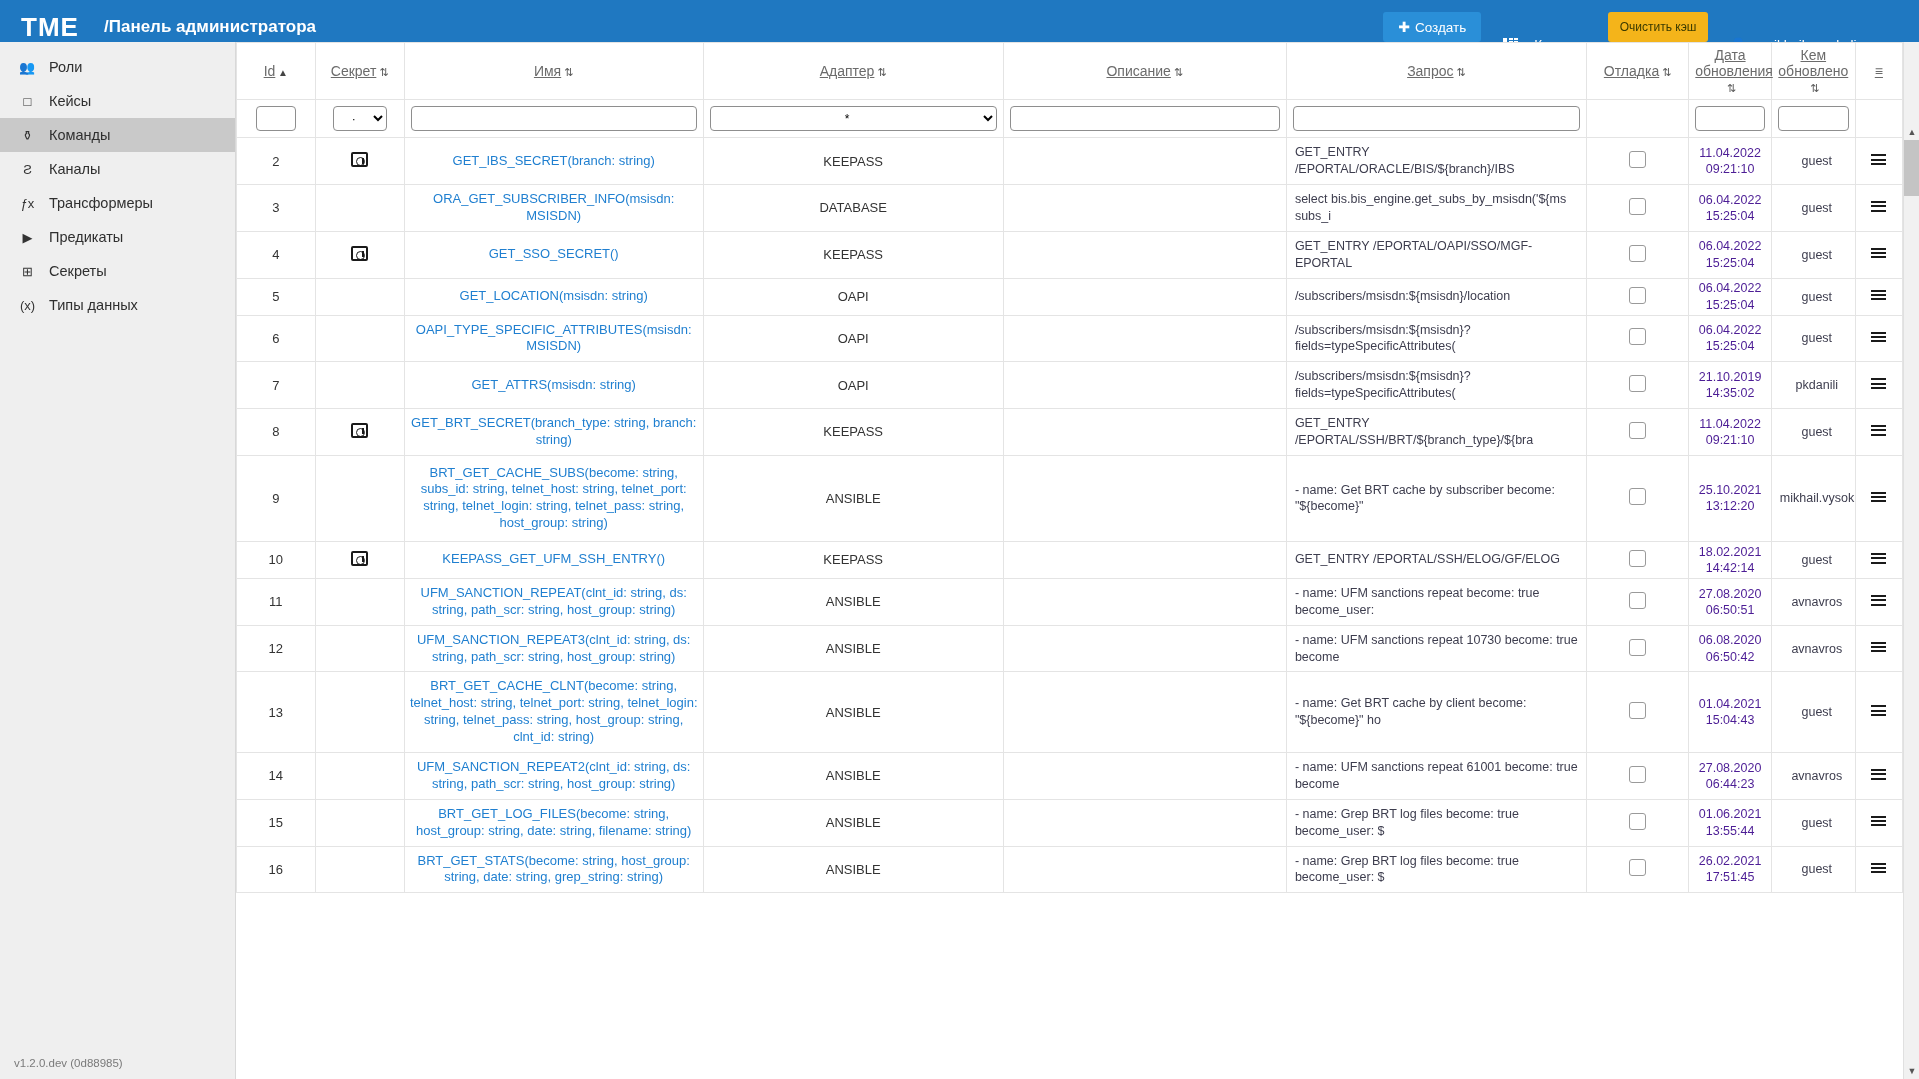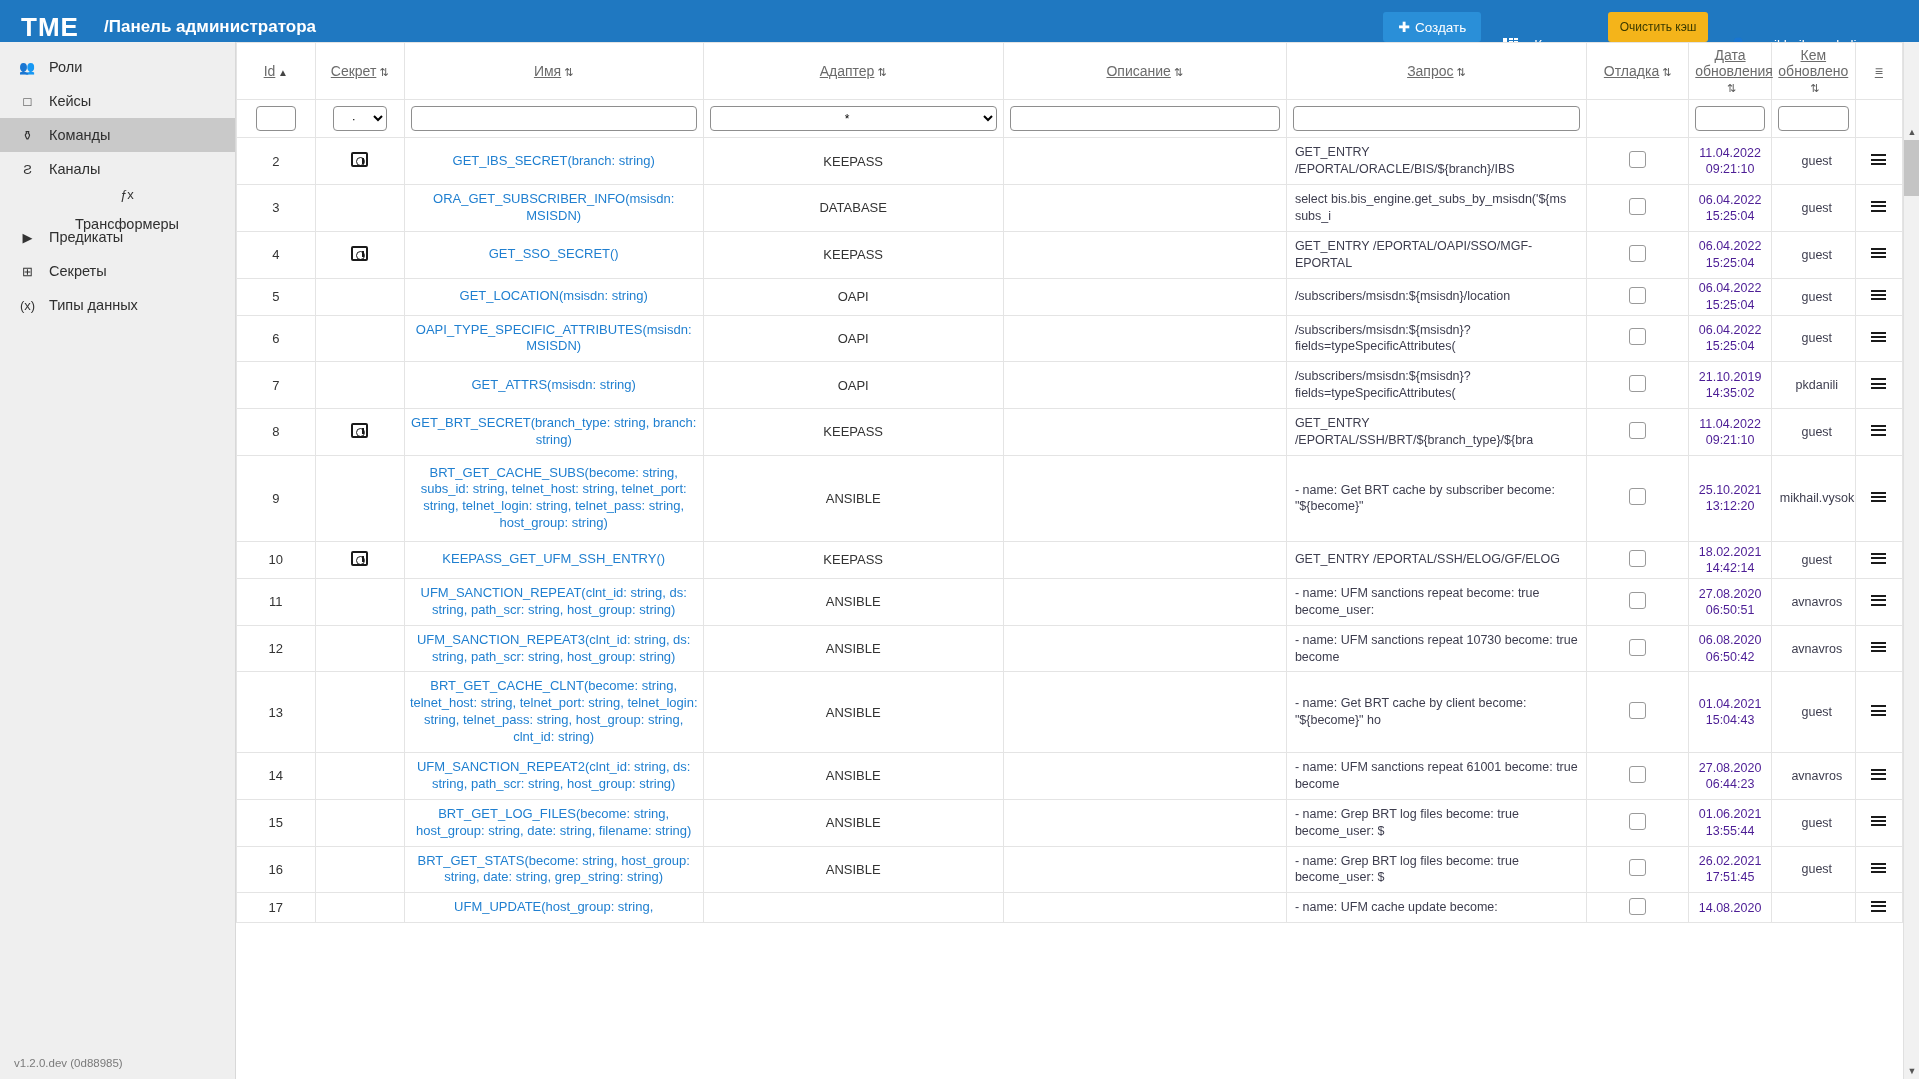--- a/index.html
+++ b/index.html
@@ -234,21 +234,21 @@
       <div class="side-item active" style="margin-top: 0px; margin-bottom: 0px; height: 34px; padding-top: 0px;">
         <span class="side-ico">⚱</span>
         <span>Команды</span>
       </div>
       <div style="height: 0px;"></div>
       <div class="side-item" style="margin-top: 0px; margin-bottom: 0px; height: 34px; padding-top: 0px;">
         <span class="side-ico">Ƨ</span>
         <span>Каналы</span>
       </div>
       <div style="height: 0px;"></div>
-      <div class="side-item" style="margin-top: 0px; margin-bottom: 0px; height: 34px; padding-top: 0px; flex-direction: column;">
+      <div class="side-item" style="margin-top: 0px; margin-bottom: 0px; height: 34px; padding-top: 0px;">
         <span class="side-ico">ƒx</span>
         <span>Трансформеры</span>
       </div>
       <div style="height: 0px;"></div>
       <div class="side-item" style="margin-top: 0px; margin-bottom: 0px; height: 34px; padding-top: 0px;">
         <span class="side-ico">▶</span>
         <span>Предикаты</span>
       </div>
       <div style="height: 0px;"></div>
       <div class="side-item" style="margin-top: 0px; margin-bottom: 0px; height: 34px; padding-top: 0px;">
@@ -481,32 +481,20 @@
           <td class="c-sec"></td>
           <td class="c-name"><span>BRT_GET_STATS(become: string, host_group: string, date: string, grep_string: string)</span></td>
           <td class="c-ad">ANSIBLE</td>
           <td class="c-desc"></td>
           <td class="c-query" style="white-space: normal; overflow: hidden;">- name: Grep BRT log files become: true become_user: $</td>
           <td class="c-dbg"><span class="chk"></span></td>
           <td class="c-date">26.02.2021 17:51:45</td>
           <td class="c-by">guest</td>
           <td class="c-menu"><span class="hamb"><i></i><i></i><i></i></span></td>
         </tr>
-        <tr style="height: 24px;">
-          <td class="c-id">17</td>
-          <td class="c-sec"></td>
-          <td class="c-name"><span>UFM_UPDATE(host_group: string,</span></td>
-          <td class="c-ad"></td>
-          <td class="c-desc"></td>
-          <td class="c-query" style="white-space: normal; overflow: hidden;">- name: UFM cache update become:</td>
-          <td class="c-dbg"><span class="chk"></span></td>
-          <td class="c-date">14.08.2020</td>
-          <td class="c-by"></td>
-          <td class="c-menu"><span class="hamb"><i></i><i></i><i></i></span></td>
-        </tr>
       </tbody>
   </table>
 </div>
 
 <div id="vscroll">
   <div id="vs-up">▲</div>
   <div id="vs-thumb"></div>
   <div id="vs-dn">▼</div>
 </div>
 

